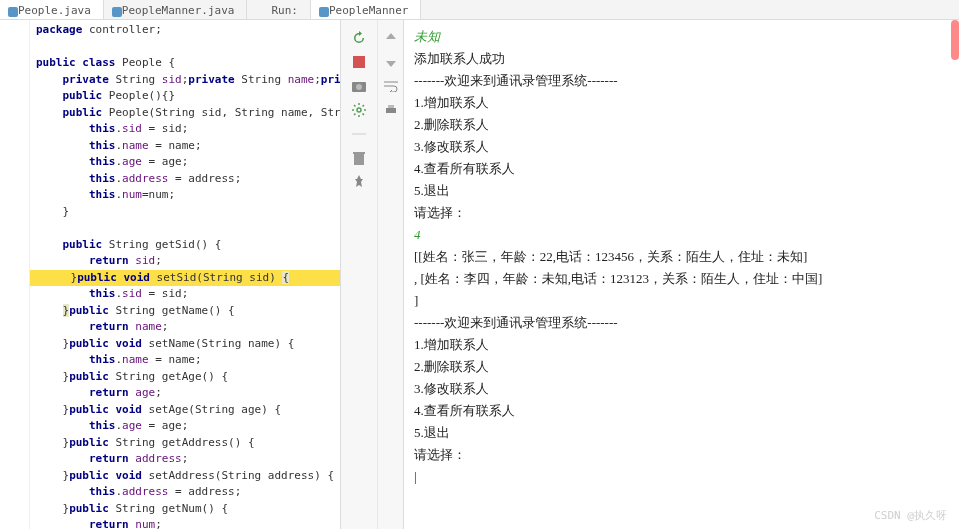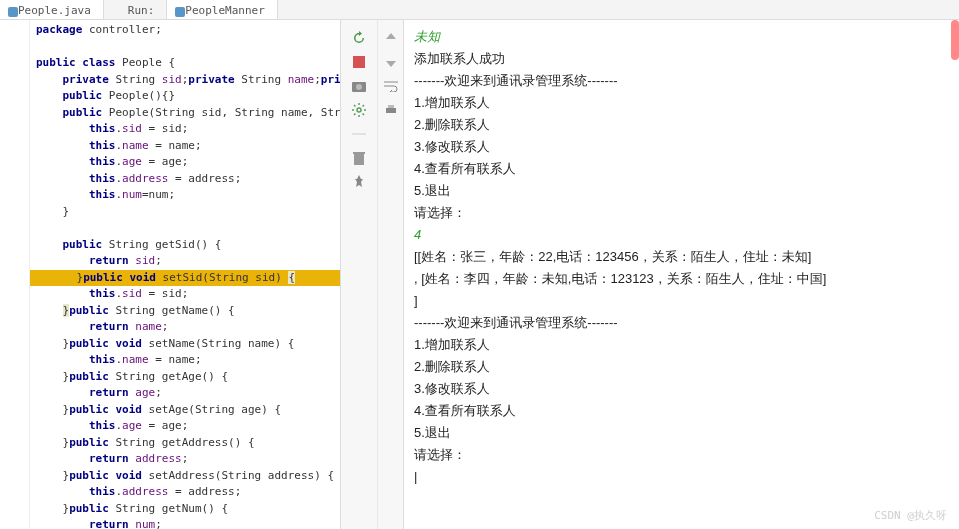--- a/index.html
+++ b/index.html
@@ -7,37 +7,41 @@
 .tabs { height:20px; background:#f4f4f4; border-bottom:1px solid #dcdcdc; display:flex; }
 .tab { padding:2px 12px 2px 8px; font-size:11px; color:#555; border-right:1px solid #dcdcdc; display:flex; align-items:flex-end; gap:0; }
 .tab.active { background:#fff; }
 .file-icon { width:10px; height:10px; background:#5896c7; border-radius:2px; display:inline-block; }
 .main { display:flex; height:509px;justify-content:flex-end; }
 .editor-pane { width:340px; display:flex; position:relative; }
 .gutter { width:30px; background:#fff; text-align:right; color:#adadad; font-size:11px; padding:2px 6px 0 0; line-height:16.5px; border-right:1px solid #efefef; }
 .code { flex:1; padding:2px 0 0 6px; font-size:11px; color:#333; line-height:16.5px; white-space:pre; overflow:hidden; }
 .kw { color:#000080; font-weight:bold; }
 .fld { color:#660e7a; }
-.hl { background:#eab308; display:block; margin-left:-6px; padding-left:20px; }
+.hl { background:#fde047; display:block; margin-left:-6px; padding-left:14px; }
 .brace { background:#e8e8c8; }
 .run-col { width:38px; background:#f7f7f7; border-left:1px solid #dcdcdc; border-right:1px solid #e8e8e8; display:flex; flex-direction:column; align-items:center; padding-top:6px; }
 .tool-col { width:26px; background:#f7f7f7; border-right:1px solid #dcdcdc; display:flex; flex-direction:column; align-items:center; padding-top:6px; }
 .ic { width:16px; height:16px; margin:4px 0; display:flex; align-items:center; justify-content:center; cursor:pointer; }
-.console { flex:1; padding:6px 10px; font-family:Liberation Sans, sans-serif; font-size:13px; color:#222; line-height:22px; overflow:hidden; position:relative; }
+.console { flex:1; padding:6px 10px; font-family:Liberation Serif, serif; font-size:13px; color:#222; line-height:22px; overflow:hidden; position:relative; }
 .green-input { color:#2e9e2e; font-style:italic; }
 .wm { position:absolute; right:12px; bottom:6px; font-size:11px; color:#cfcfcf; }
 .scroll-ind { position:absolute; right:0; top:20px; width:8px; height:40px; background:#f88; border-radius:4px; }
 </style>
 </head>
 <body>
 
 <div class="tabs">
   <div class="tab active">
       <span class="file-icon"></span>
       <span>People.java</span>
+    </div>
+  <div class="tab">
+      <span class="file-icon"></span>
+      <span>PeopleManner.java</span>
     </div>
   <div style="flex:0 0 16px"></div>
   <div class="tab">
       <span>Run:</span>
     </div>
   <div class="tab active">
       <span class="file-icon"></span>
       <span>PeopleManner</span>
     </div>
 </div>

